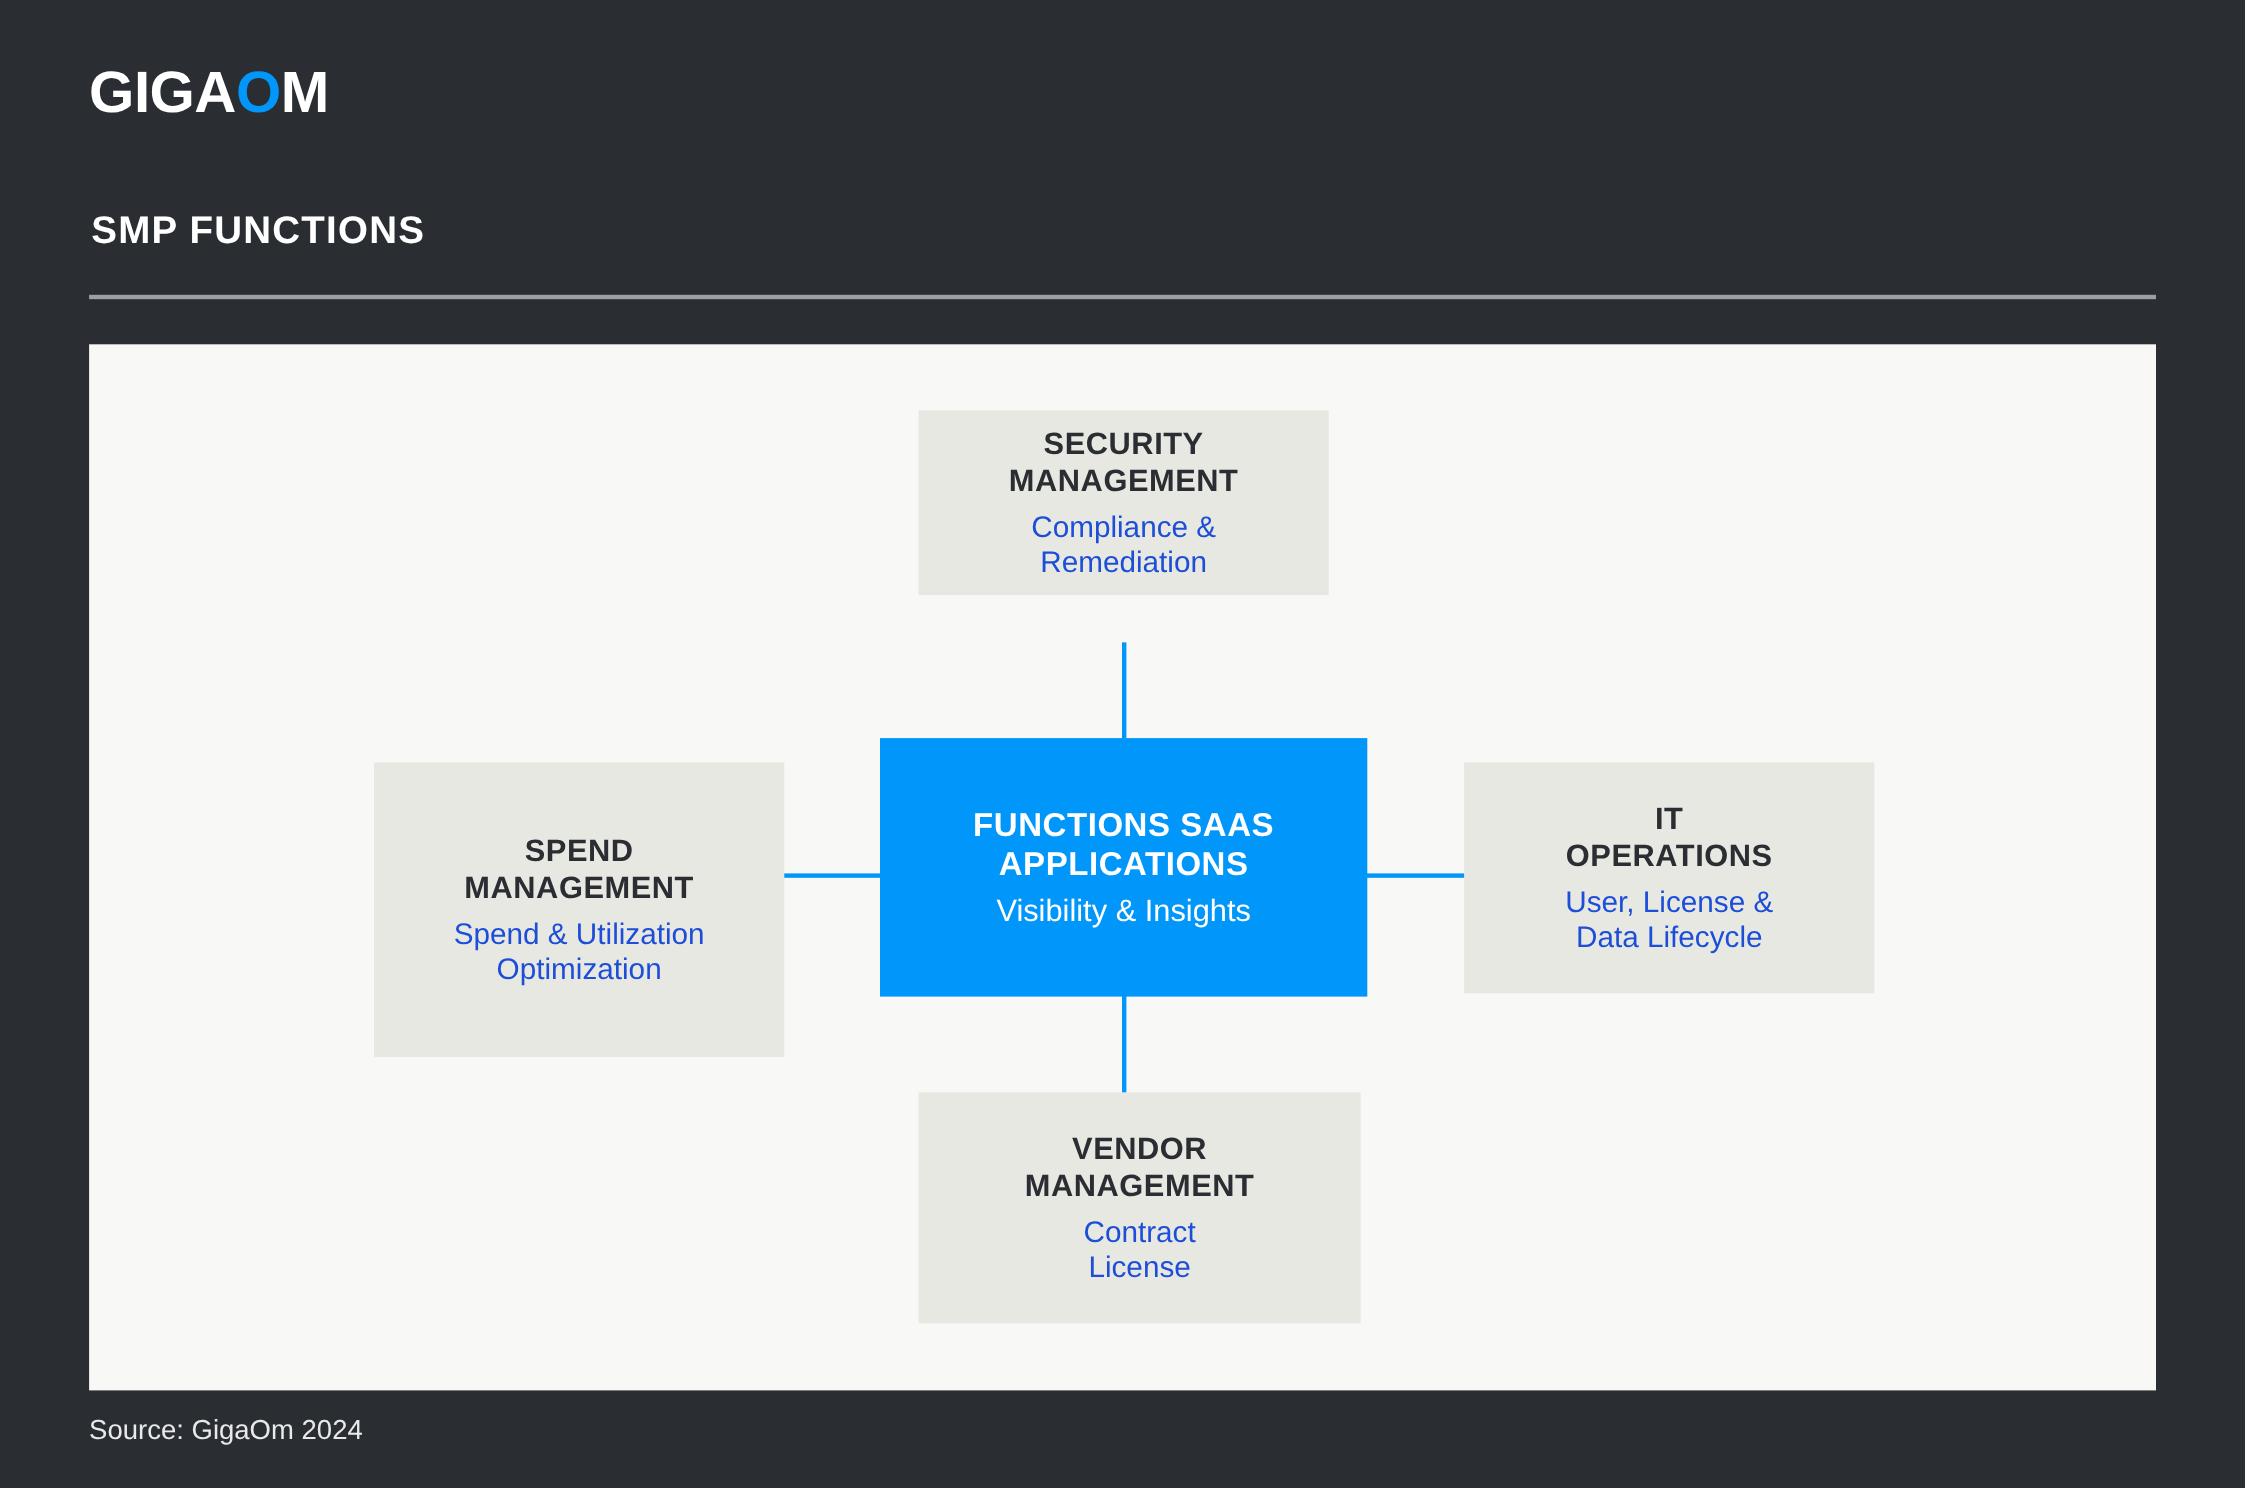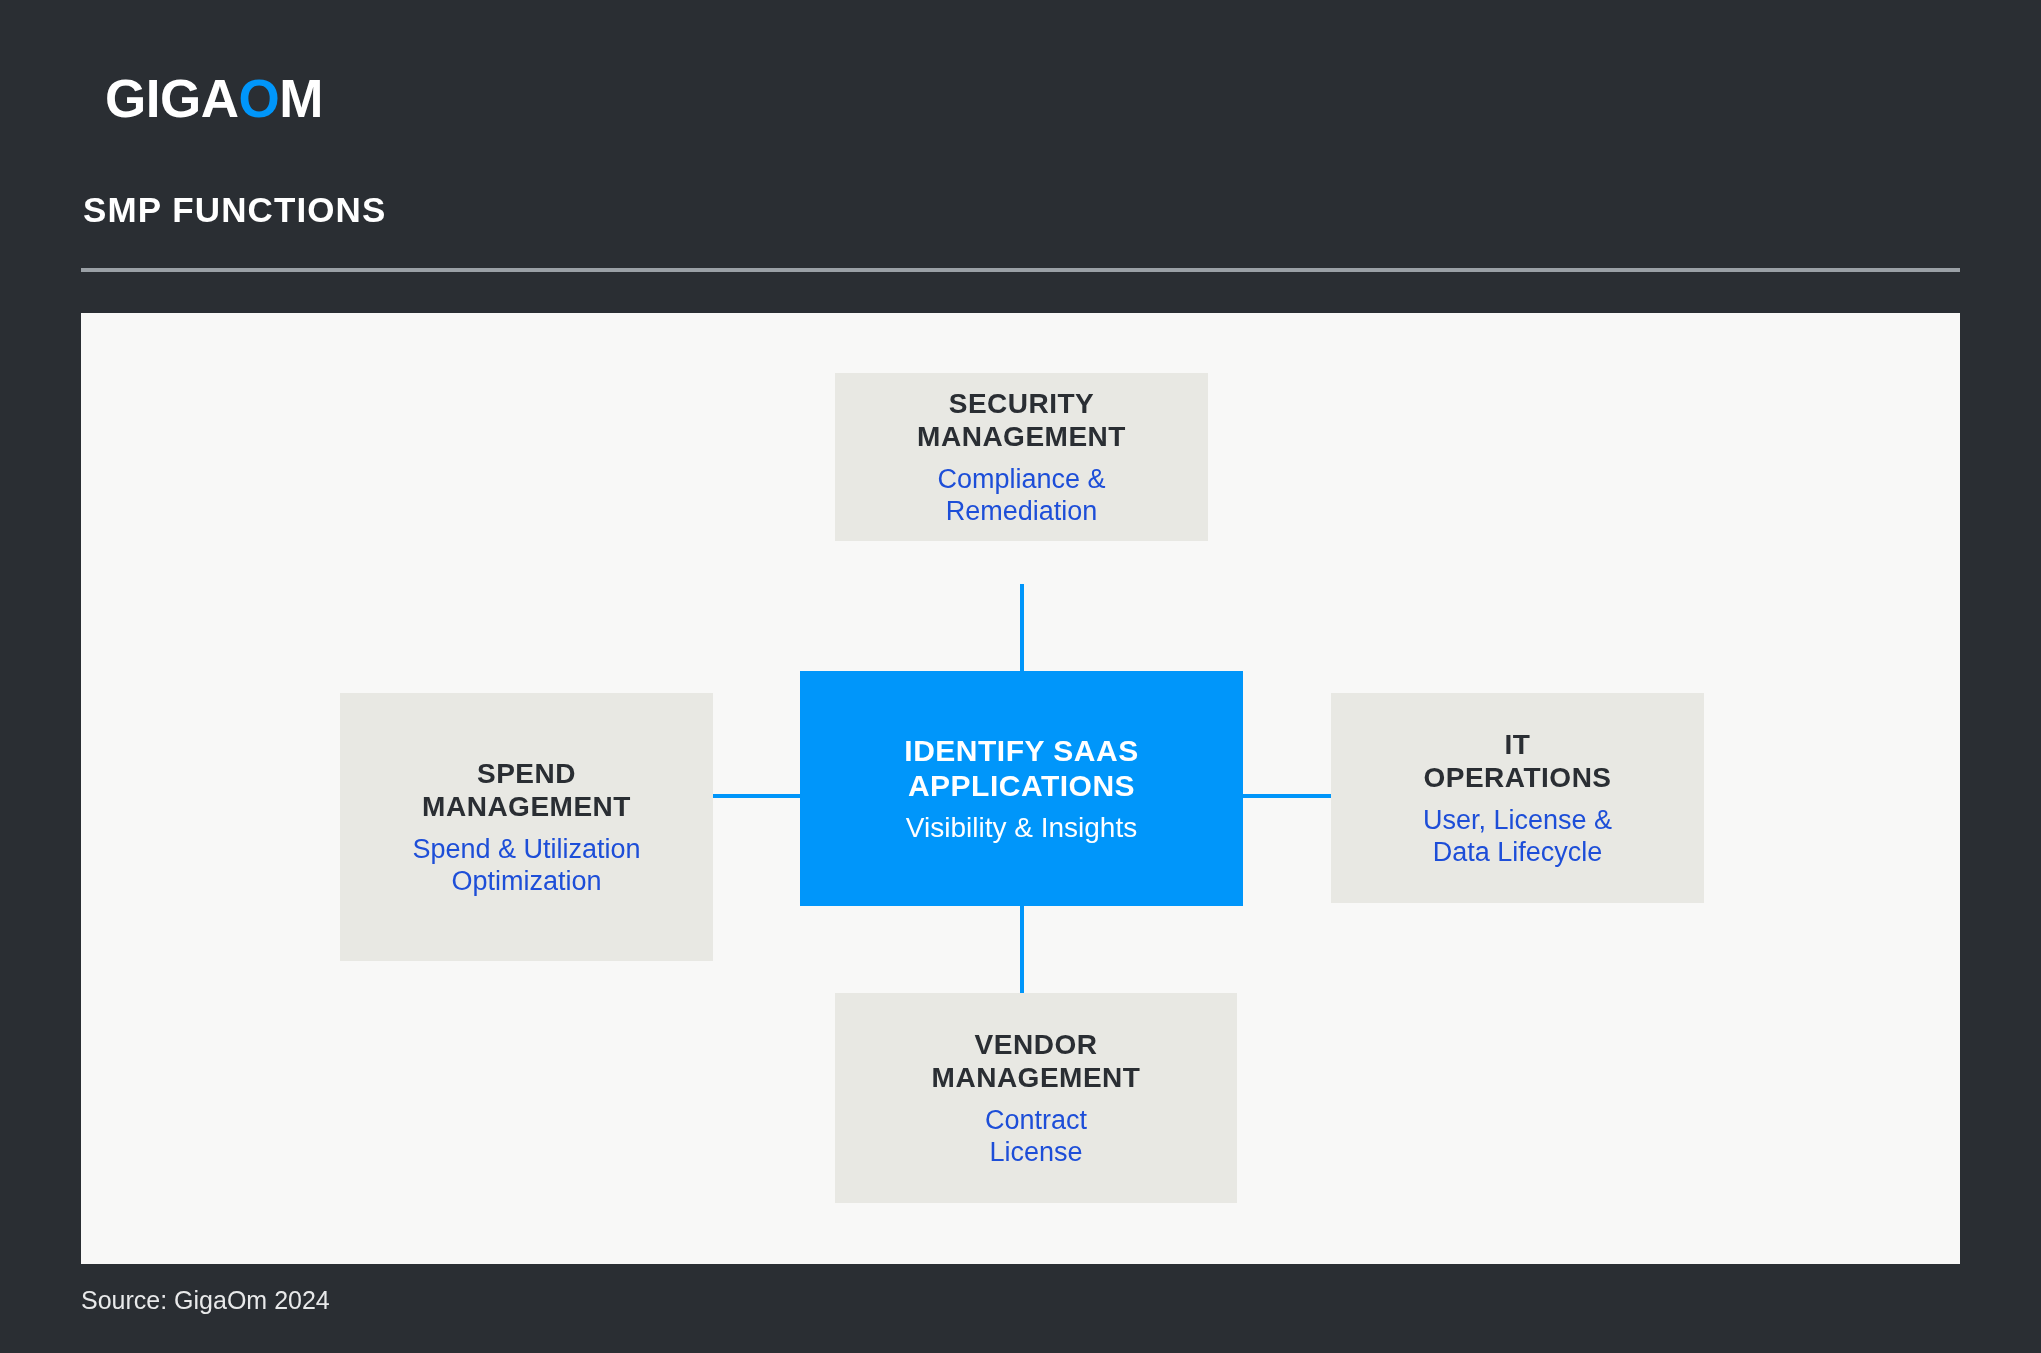--- a/index.html
+++ b/index.html
@@ -18,29 +18,28 @@
     position: relative;
     width: 2041px;
     height: 1353px;
     background: #2a2e33;
   }
 
   
   .logo {
     position: absolute;
     left: 81px;
-    top: 72px;
+    top: 58px;
     font-size: 53px;
     font-weight: bold;
     letter-spacing: -0.5px;
     color: #ffffff;
     line-height: 1;
     white-space: nowrap;
     user-select: none;
-    margin-left: 24px;
   }
   .logo .logo-o {
     color: #0096fa;
   }
 
   .page-title {
     position: absolute;
     left: 83px;
     top: 192px;
     font-size: 35px;
@@ -188,21 +187,21 @@
   </div>
 
   <div class="node node-grey node-spend">
     <div class="node-title">SPEND
 MANAGEMENT</div>
     <div class="node-sub">Spend &amp; Utilization
 Optimization</div>
   </div>
 
   <div class="node node-blue node-center">
-    <div class="node-title">IDENTIFY SAAS
+    <div class="node-title">FUNCTIONS SAAS
 APPLICATIONS</div>
     <div class="node-sub">Visibility &amp; Insights</div>
   </div>
 
   <div class="node node-grey node-itops">
     <div class="node-title">IT
 OPERATIONS</div>
     <div class="node-sub">User, License &amp;
 Data Lifecycle</div>
   </div>

